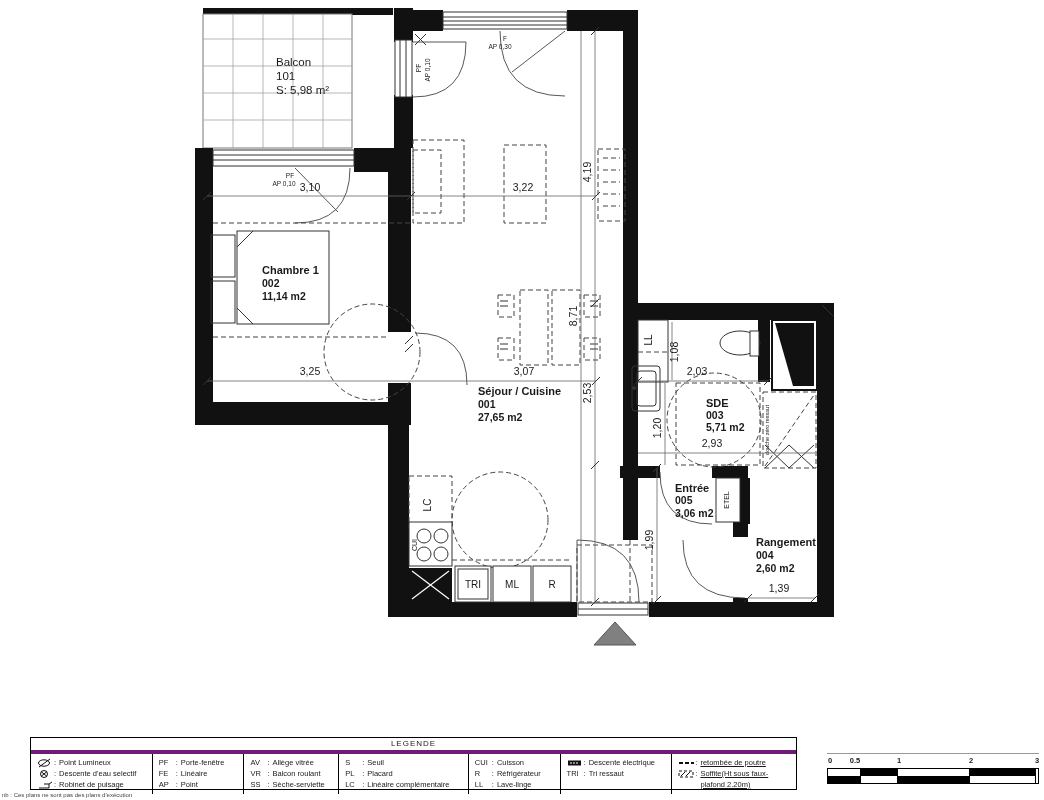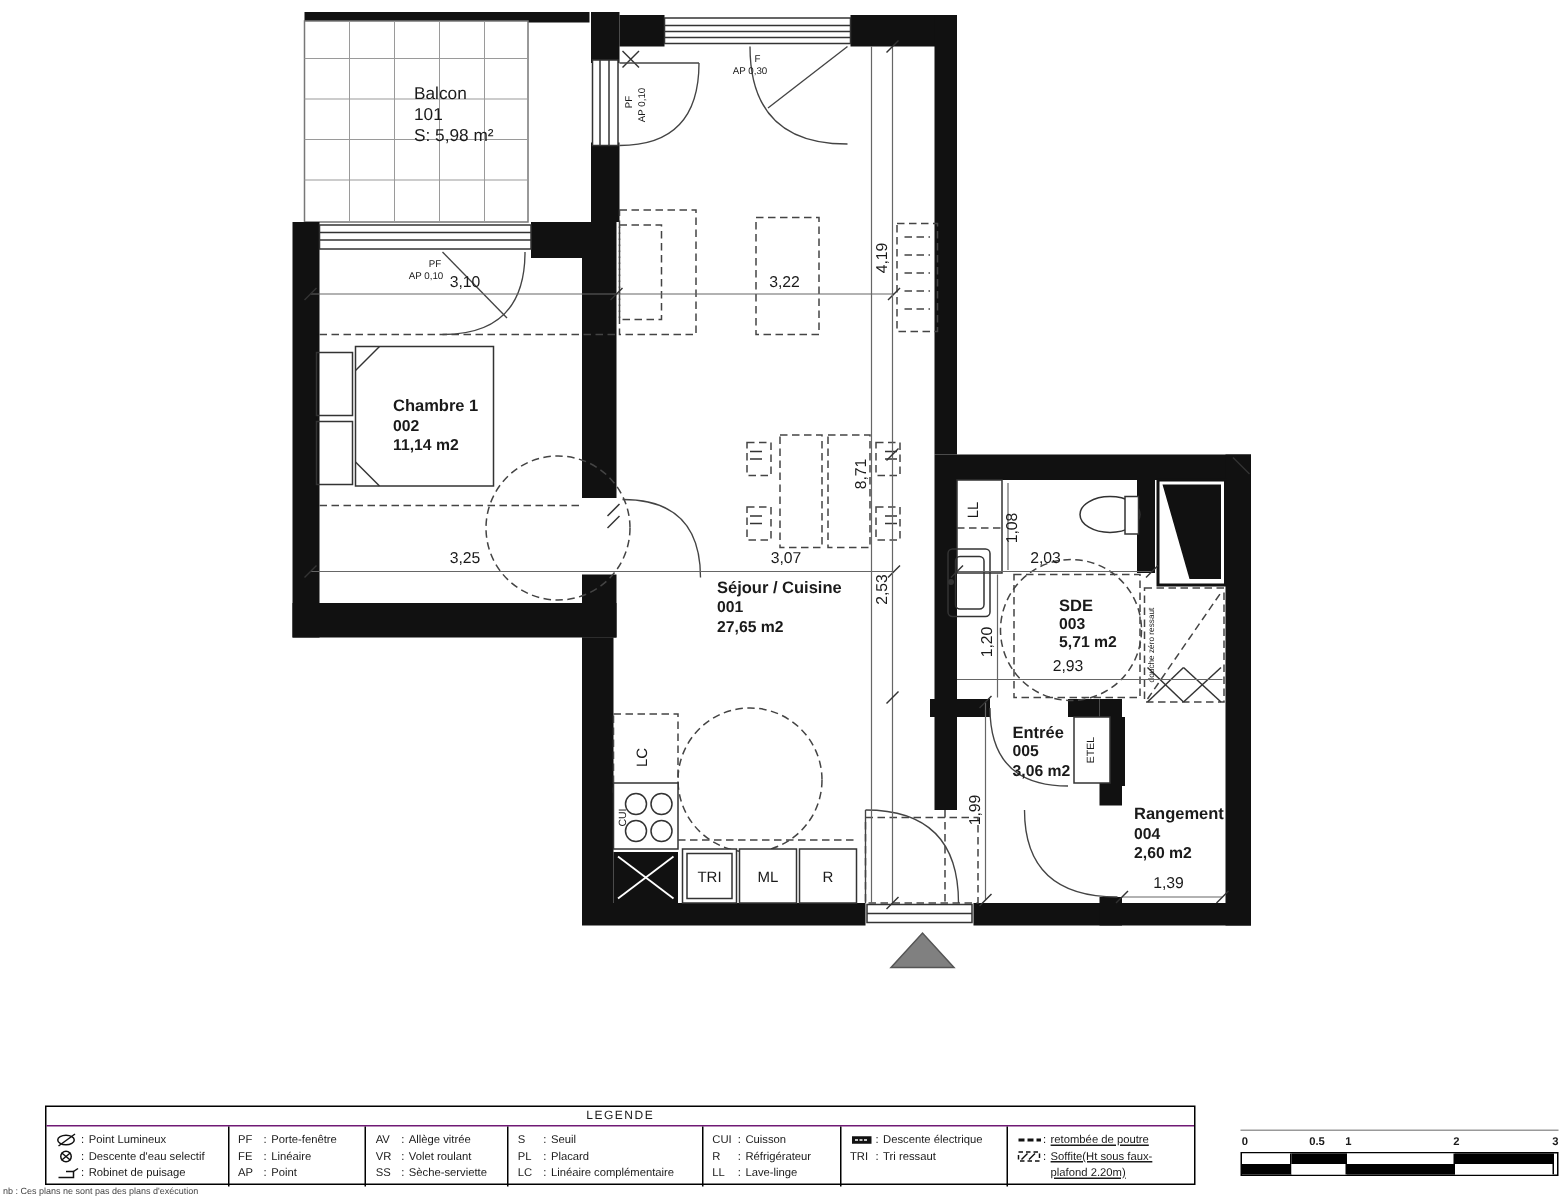--- a/index.html
+++ b/index.html
@@ -20,21 +20,21 @@
   .dash{fill:none;stroke:#444;stroke-width:1;stroke-dasharray:5,3;}
   .solid{fill:none;stroke:#333;stroke-width:1;}
   .dimln{stroke:#666;stroke-width:0.8;fill:none;}
   .tk{stroke:#333;stroke-width:1;}
   .grid{stroke:#9a9a9a;stroke-width:0.7;}
   .arc{fill:none;stroke:#444;stroke-width:0.9;}
 
   
   #legend{position:absolute;left:30px;top:737px;width:767px;height:53px;
           border:1.2px solid #000;background:#fff;box-sizing:border-box;font-size:7.5px;}
-  #legend .ltitle{height:12px;border-bottom:1px solid #701a75;text-align:center;
+  #legend .ltitle{height:12px;border-bottom:4px solid #701a75;text-align:center;
                   line-height:12px;font-size:8px;letter-spacing:1px;}
   #legend .lbody{display:flex;height:40px;}
   .lcol{padding:3px 4px 0 6px;box-sizing:border-box;}
   .lcol + .lcol{border-left:1px solid #000;}
   .litem{display:flex;align-items:flex-start;line-height:11px;white-space:nowrap;}
   .lcol7 .litem{white-space:normal;}
   .labbr{display:inline-block;min-width:17px;}
   .lsep{display:inline-block;margin-right:3px;}
   .licon{display:inline-block;width:17px;height:10px;position:relative;top:1px;}
   .llabel{display:inline-block;}
@@ -375,21 +375,21 @@
 
     <div class="lcol" style="width:95px">
       <div class="litem">
           <span class="labbr">AV</span>
           <span class="lsep">:</span>
           <span class="llabel">Allège vitrée</span>
         </div>
       <div class="litem">
           <span class="labbr">VR</span>
           <span class="lsep">:</span>
-          <span class="llabel">Volet roulant</span>
+          <span class="llabel">Balcon roulant</span>
         </div>
       <div class="litem">
           <span class="labbr">SS</span>
           <span class="lsep">:</span>
           <span class="llabel">Sèche-serviette</span>
         </div>
     </div>
 
     <div class="lcol" style="width:130px">
       <div class="litem">
@@ -467,21 +467,21 @@
         <span class="llabel">Soffite(Ht sous faux-plafond 2.20m)</span>
       </div>
     </div>
   </div>
 </div>
 
 <div id="scalebar">
   <div class="topline"></div>
   <div class="labels">
     <span style="left:3px">0</span>
-    <span style="left:51px">0.5</span>
+    <span style="left:28px">0.5</span>
     <span style="left:72px">1</span>
     <span style="left:144px">2</span>
     <span style="left:210px">3</span>
   </div>
   <div class="bar">
     <div class="srow">
       <div class="seg w" style="width:33px"></div>
       <div class="seg b" style="width:37px"></div>
       <div class="seg w" style="width:72px"></div>
       <div class="seg b" style="width:66px"></div>

